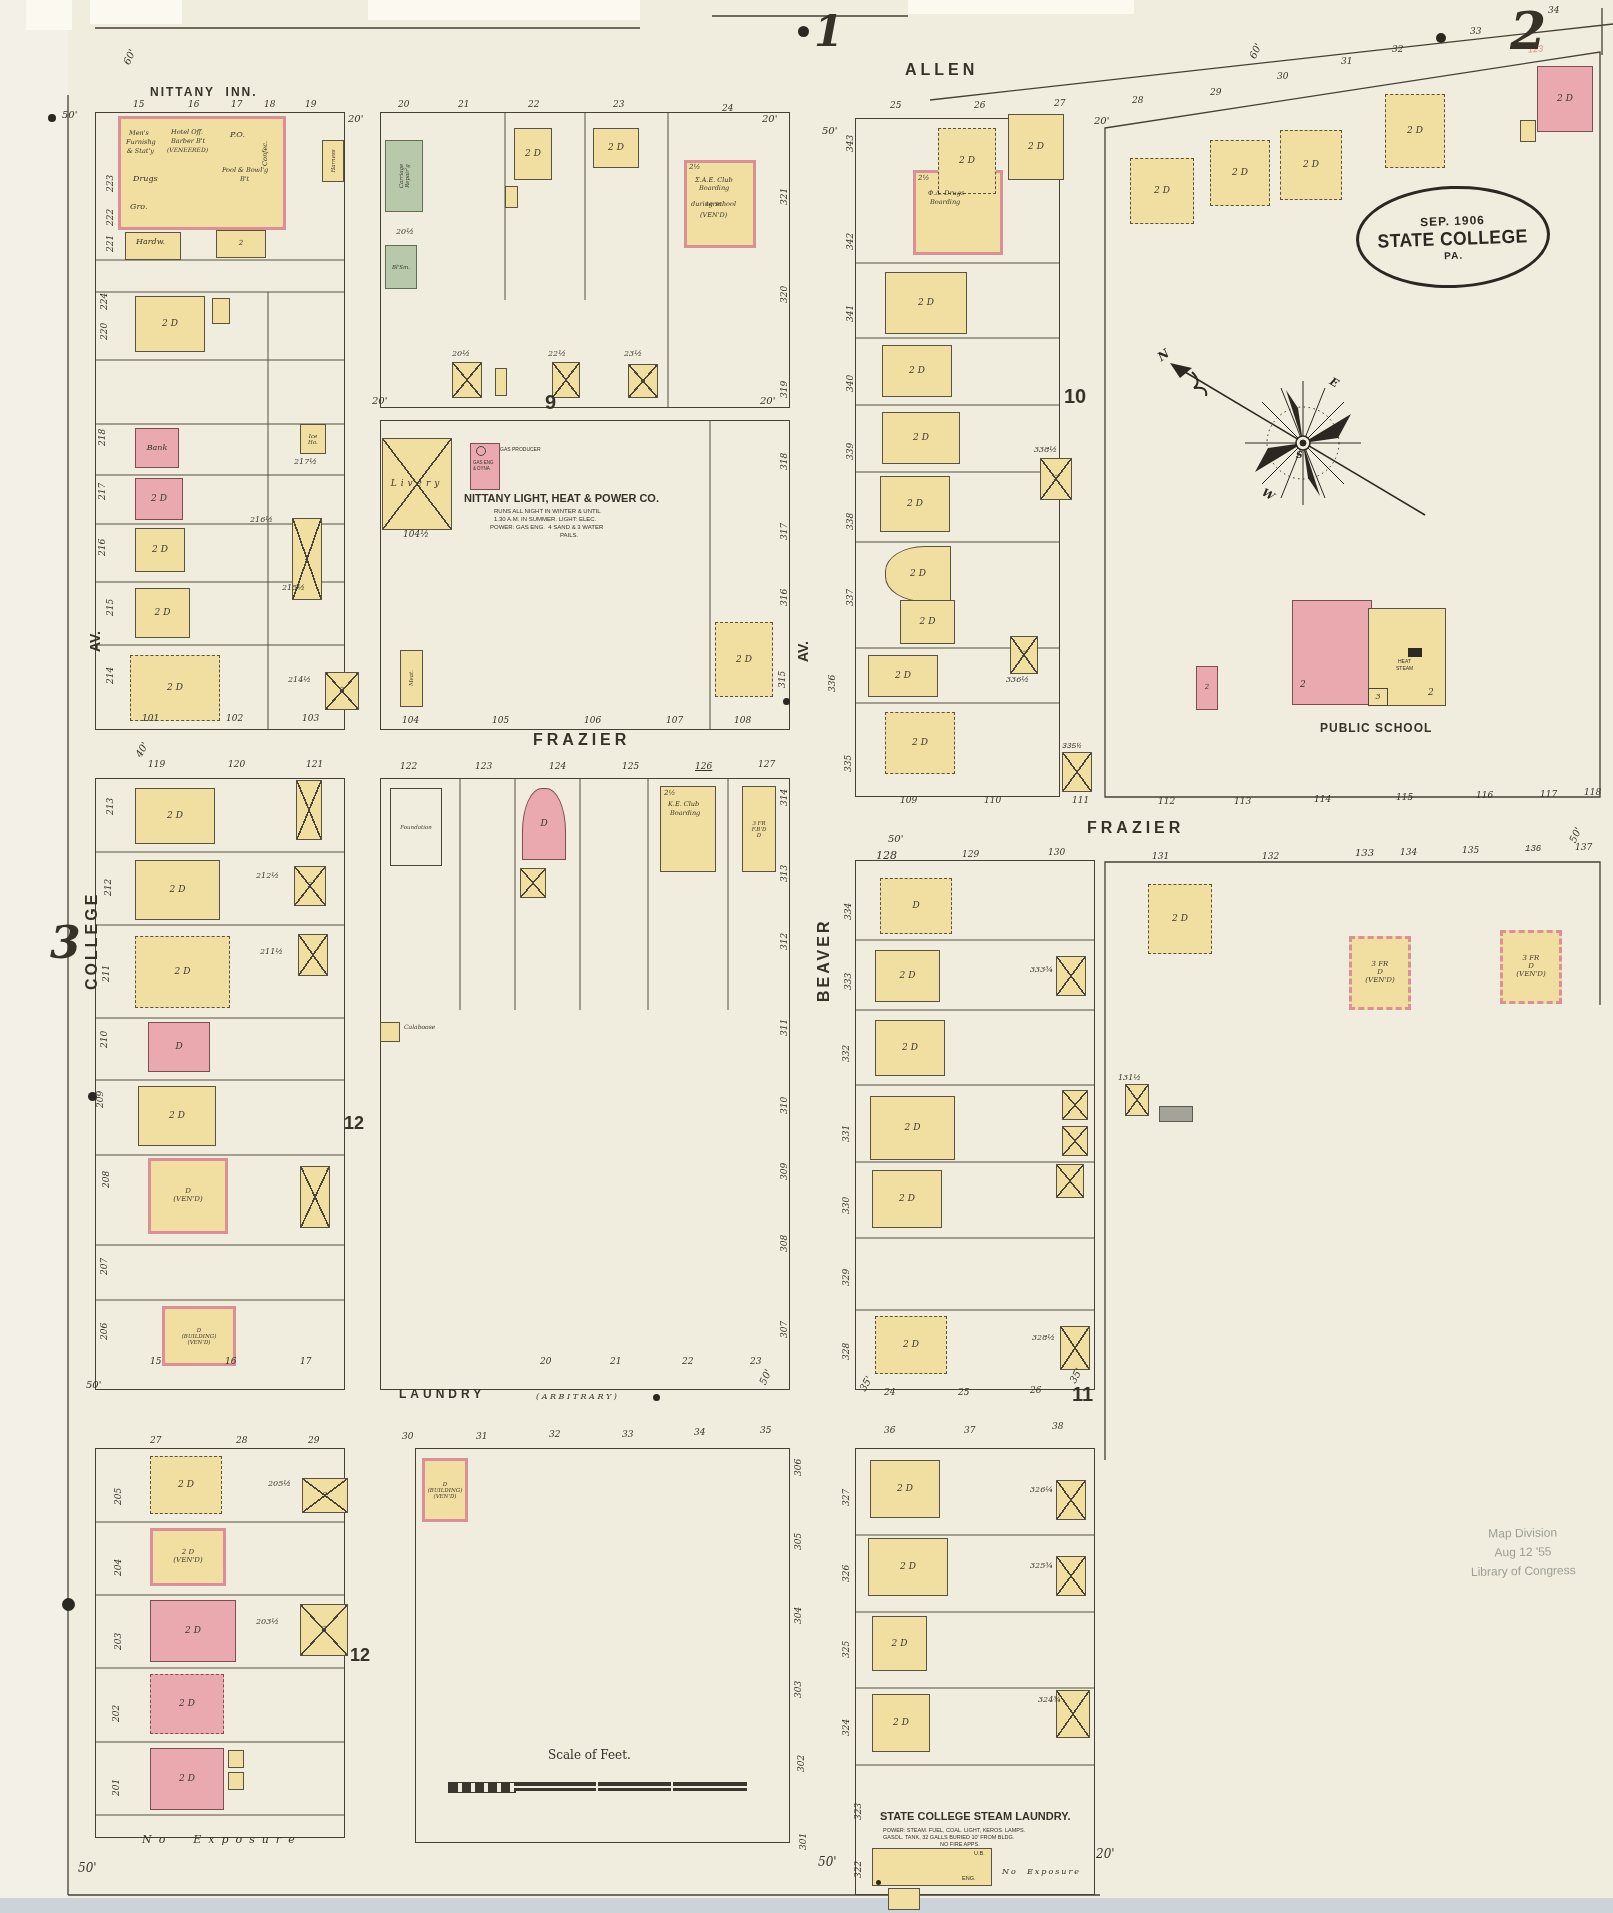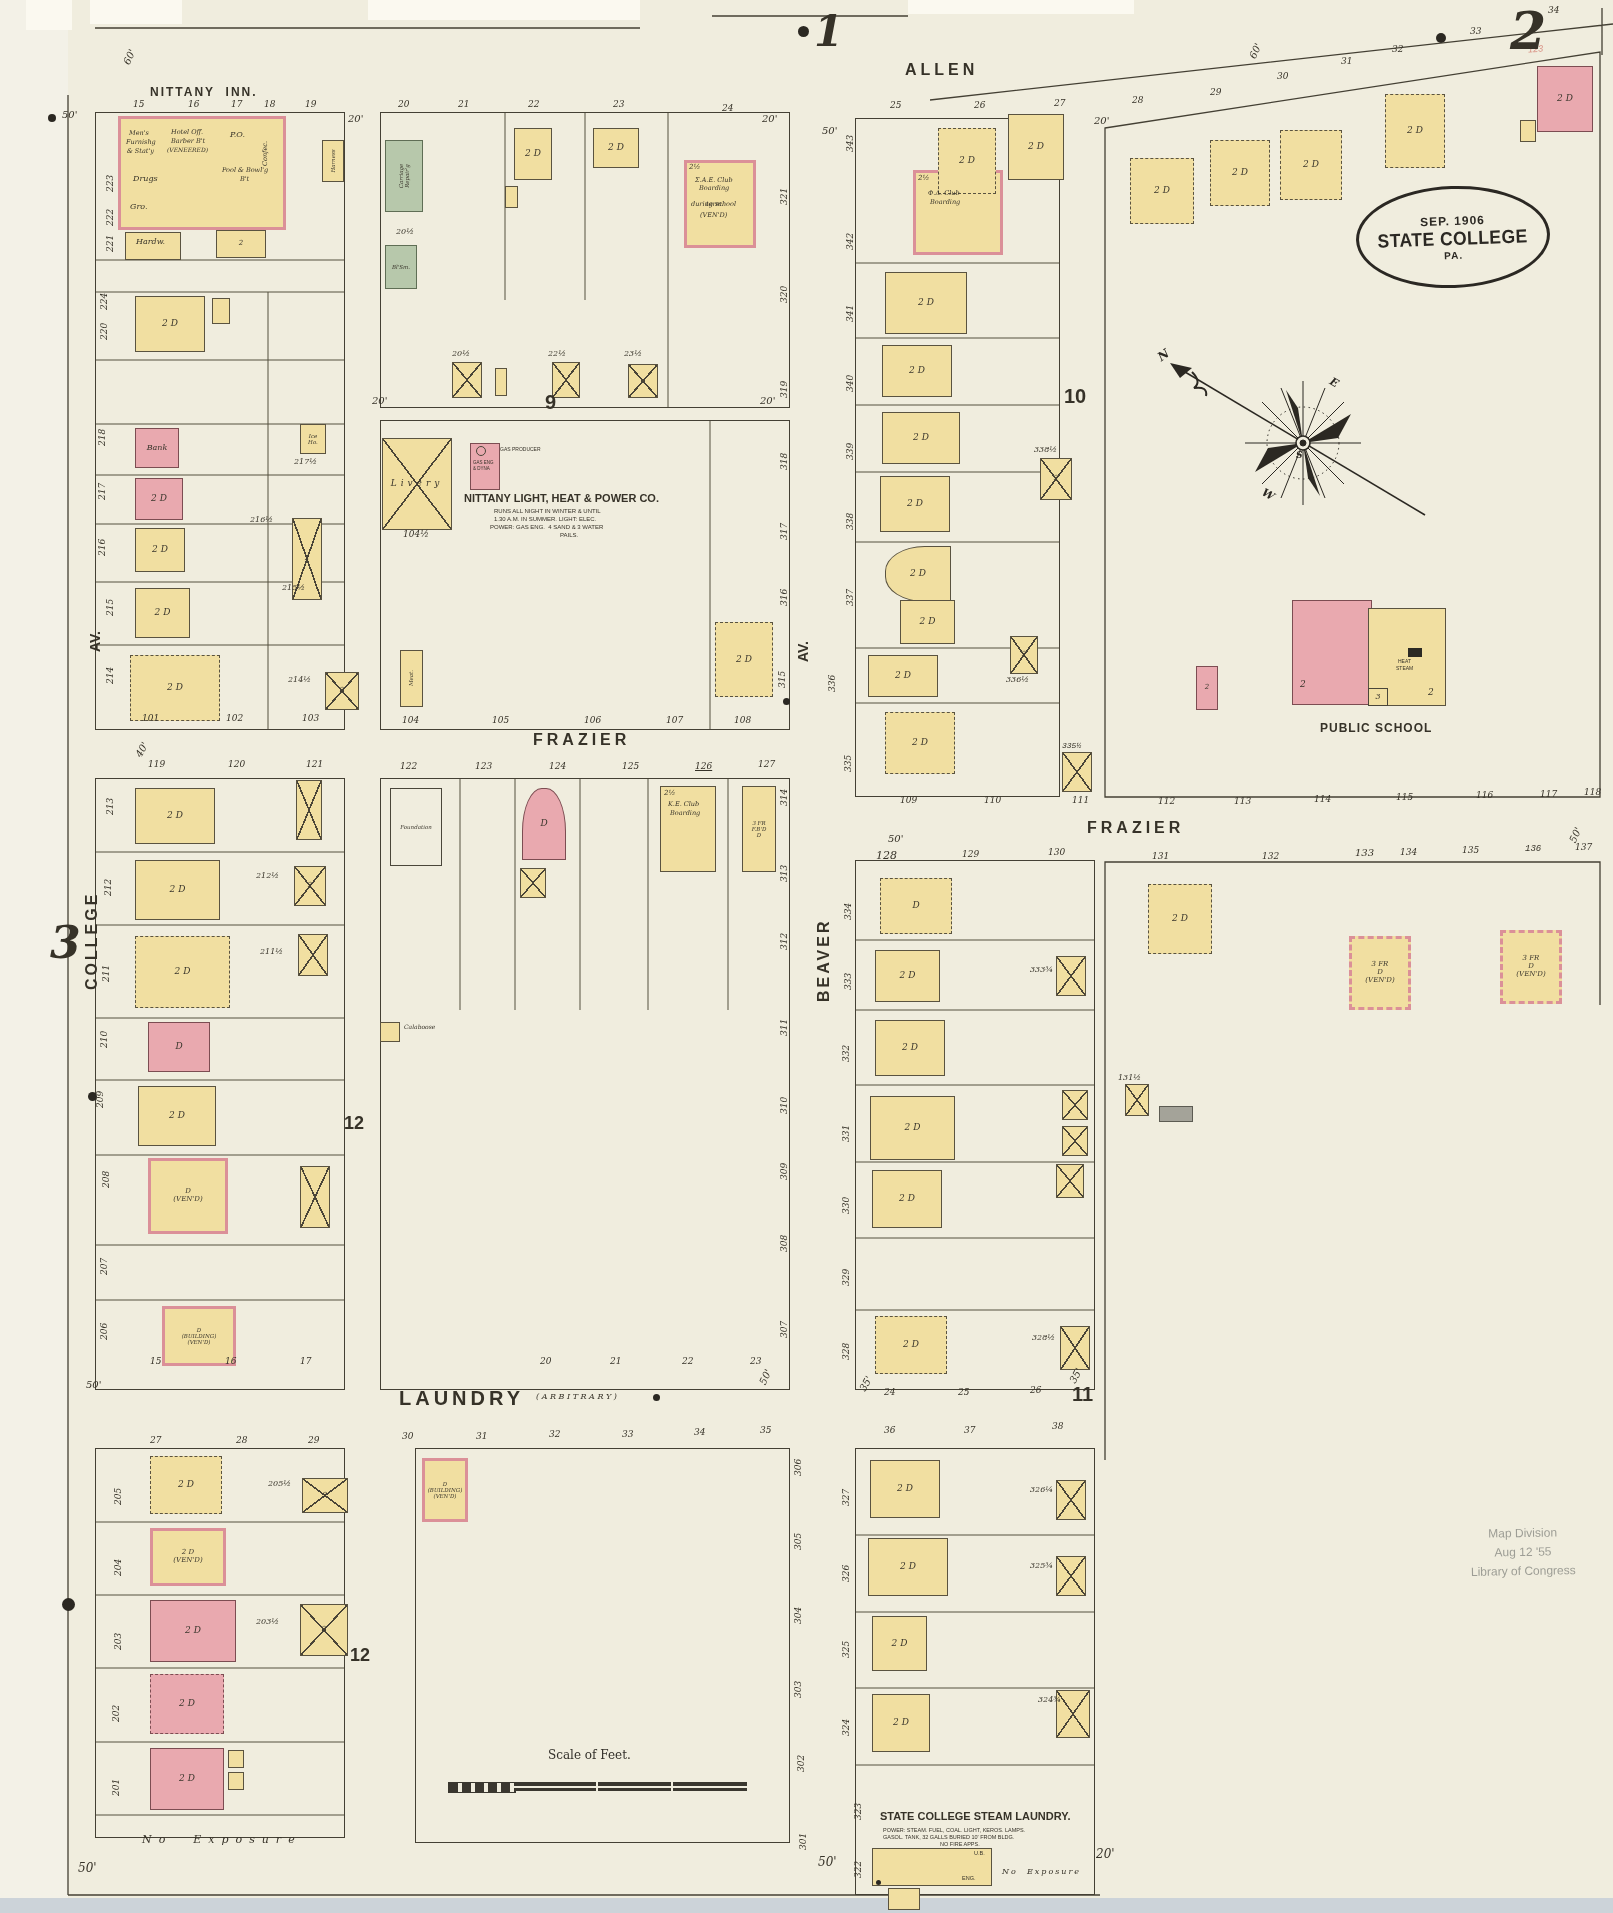--- a/index.html
+++ b/index.html
@@ -394,21 +394,21 @@
     </div>
     <div class="bld t-p" style="left: 1292px; top: 600px; width: 80px; height: 105px;"></div>
     <div class="bld t-y" style="left: 1368px; top: 608px; width: 78px; height: 98px;"></div>
     <div class="bld t-w" style="left: 1368px; top: 688px; width: 20px; height: 18px;">
       <span class="bl" style="font-size: 8px;">3</span>
     </div>
     <div class="bld t-bk" style="left: 1408px; top: 648px; width: 14px; height: 9px;"></div>
     <span class="txt sa" style="left: 905px; top: 62px; font-size: 16px; font-weight: bold; letter-spacing: 4px;">ALLEN</span>
     <span class="txt sa" style="left: 533px; top: 732px; font-size: 16px; font-weight: bold; letter-spacing: 4px;">FRAZIER</span>
     <span class="txt sa" style="left: 1087px; top: 820px; font-size: 16px; font-weight: bold; letter-spacing: 4px;">FRAZIER</span>
-    <span class="txt sa" style="left: 399px; top: 1388px; font-size: 20px; font-weight: bold; letter-spacing: 4px;">LAUNDRY</span>
+    <span class="txt sa" style="left: 399px; top: 1388px; font-size: 12px; font-weight: bold; letter-spacing: 4px;">LAUNDRY</span>
     <span class="txt" style="left: 536px; top: 1393px; font-size: 8px; font-style: italic; text-align: center;">( A R B I T R A R Y )</span>
     <span class="txt sa" style="left: 84px; top: 990px; font-size: 16px; font-weight: bold; letter-spacing: 3px; transform: rotate(-90deg);">COLLEGE</span>
     <span class="txt sa" style="left: 88px; top: 652px; font-size: 14px; font-weight: bold; transform: rotate(-90deg);">AV.</span>
     <span class="txt sa" style="left: 816px; top: 1002px; font-size: 16px; font-weight: bold; letter-spacing: 3px; transform: rotate(-90deg);">BEAVER</span>
     <span class="txt sa" style="left: 796px; top: 662px; font-size: 14px; font-weight: bold; transform: rotate(-90deg);">AV.</span>
     <span class="txt" style="left: 814px; top: 10px; font-size: 42px; font-weight: bold;">1</span>
     <span class="txt" style="left: 1510px; top: 4px; font-size: 52px; font-weight: bold;">2</span>
     <span class="txt" style="left: 50px; top: 920px; font-size: 44px; font-weight: bold;">3</span>
     <span class="txt sa" style="left: 545px; top: 392px; font-size: 20px; font-weight: bold;">9</span>
     <span class="txt sa" style="left: 1064px; top: 386px; font-size: 20px; font-weight: bold;">10</span>
@@ -438,21 +438,21 @@
     <span class="txt sa" style="left: 473px; top: 461px; font-size: 4.5px;">GAS ENG</span>
     <span class="txt sa" style="left: 473px; top: 467px; font-size: 4.5px;">&amp; DYNA</span>
     <span class="txt" style="left: 403px; top: 530px; font-size: 9px;">104½</span>
     <span class="txt" style="left: 689px; top: 164px; font-size: 7px;">2½</span>
     <span class="txt" style="left: 695px; top: 177px; font-size: 6.5px;">Σ.A.E. Club</span>
     <span class="txt" style="left: 699px; top: 185px; font-size: 6.5px;">Boarding</span>
     <span class="txt" style="left: 691px; top: 193px; font-size: 6.5px; margin-top: 8px;">during school</span>
     <span class="txt" style="left: 706px; top: 201px; font-size: 6.5px;">term.</span>
     <span class="txt" style="left: 700px; top: 212px; font-size: 6.5px;">(VEN'D)</span>
     <span class="txt" style="left: 918px; top: 175px; font-size: 7px;">2½</span>
-    <span class="txt" style="left: 928px; top: 190px; font-size: 6.5px;">Φ.Δ. Club</span>
+    <span class="txt" style="left: 928px; top: 190px; font-size: 6.5px;">Φ.Δ. Drugs</span>
     <span class="txt" style="left: 930px; top: 199px; font-size: 6.5px;">Boarding</span>
     <span class="txt" style="left: 664px; top: 790px; font-size: 7px;">2½</span>
     <span class="txt" style="left: 668px; top: 801px; font-size: 6.5px;">K.E. Club</span>
     <span class="txt" style="left: 670px; top: 810px; font-size: 6.5px;">Boarding</span>
     <span class="txt sa" style="left: 880px; top: 1811px; font-size: 11px; font-weight: bold;">STATE COLLEGE STEAM LAUNDRY.</span>
     <span class="txt sa" style="left: 883px; top: 1828px; font-size: 5.5px;">POWER: STEAM. FUEL, COAL. LIGHT, KEROS. LAMPS.</span>
     <span class="txt sa" style="left: 883px; top: 1835px; font-size: 5.5px;">GASOL. TANK, 32 GALLS BURIED 10' FROM BLDG.</span>
     <span class="txt sa" style="left: 940px; top: 1842px; font-size: 5.5px;">NO FIRE APPS.</span>
     <span class="txt sa" style="left: 974px; top: 1851px; font-size: 5.5px;">U.B.</span>
     <span class="txt sa" style="left: 962px; top: 1876px; font-size: 5.5px;">ENG.</span>

